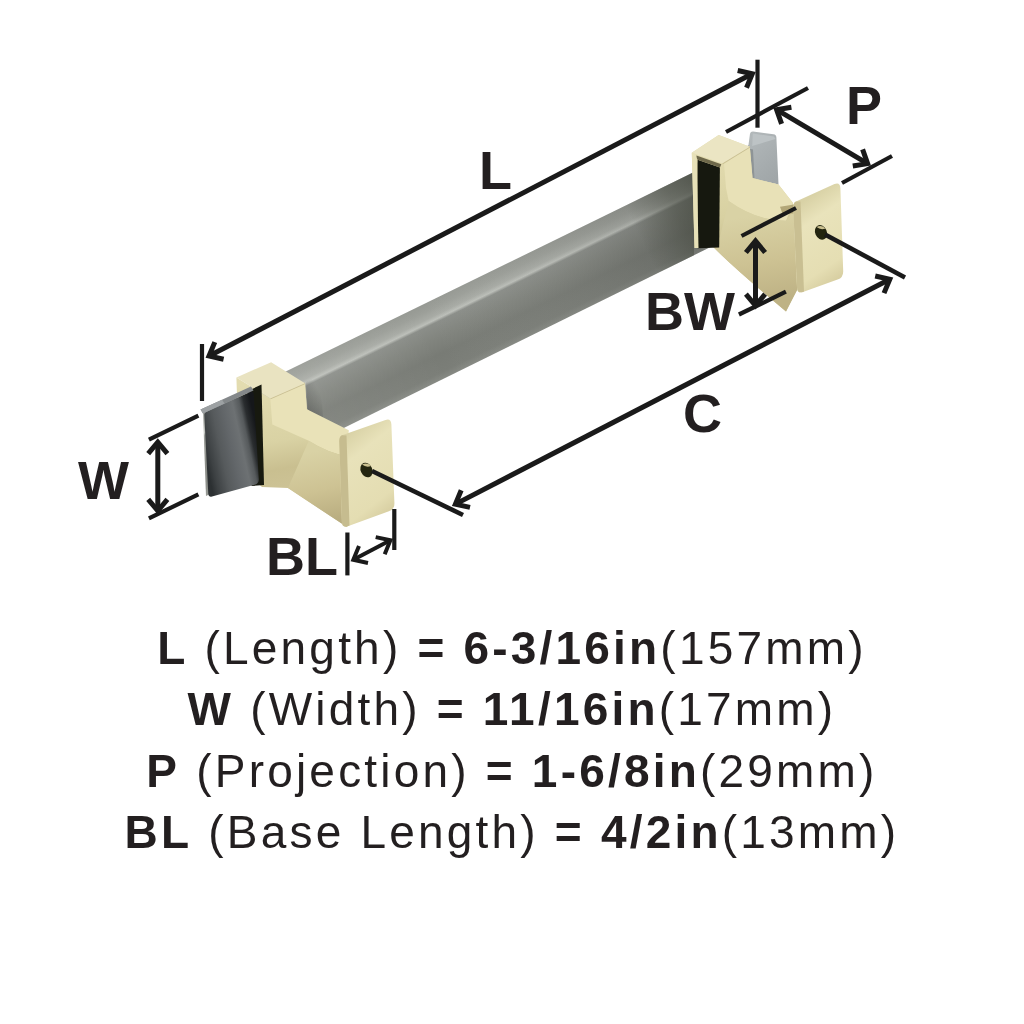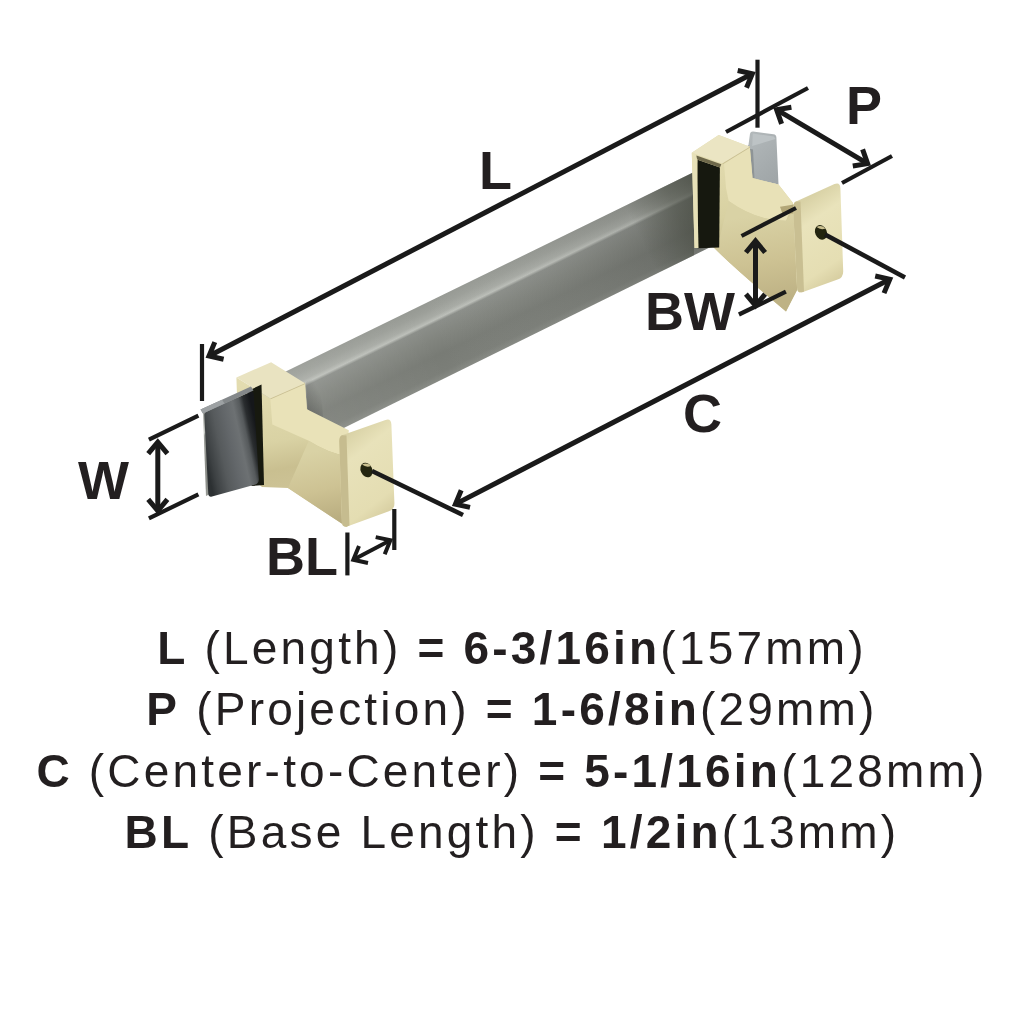--- a/index.html
+++ b/index.html
@@ -194,16 +194,16 @@
 <text x="846" y="124">P</text>
 <text x="78" y="499">W</text>
 <text x="683" y="432">C</text>
 <text x="266" y="575">BL</text>
 <text x="645" y="330">BW</text>
 </g>
 </svg>
 
 <div class="specs">
 <div><b>L</b> (Length) <b>= 6-3/16in</b>(157mm)</div>
+<div><b>W</b> (Width) <b>= 11/16in</b>(17mm)</div>
 <div><b>P</b> (Projection) <b>= 1-6/8in</b>(29mm)</div>
-<div><b>C</b> (Center-to-Center) <b>= 5-1/16in</b>(128mm)</div>
-<div><b>BL</b> (Base Length) <b>= 1/2in</b>(13mm)</div>
+<div><b>BL</b> (Base Length) <b>= 4/2in</b>(13mm)</div>
 </div>
 
 </body></html>

